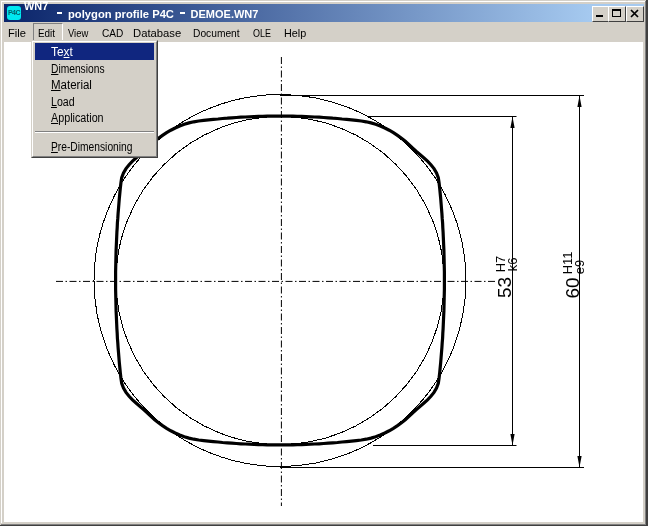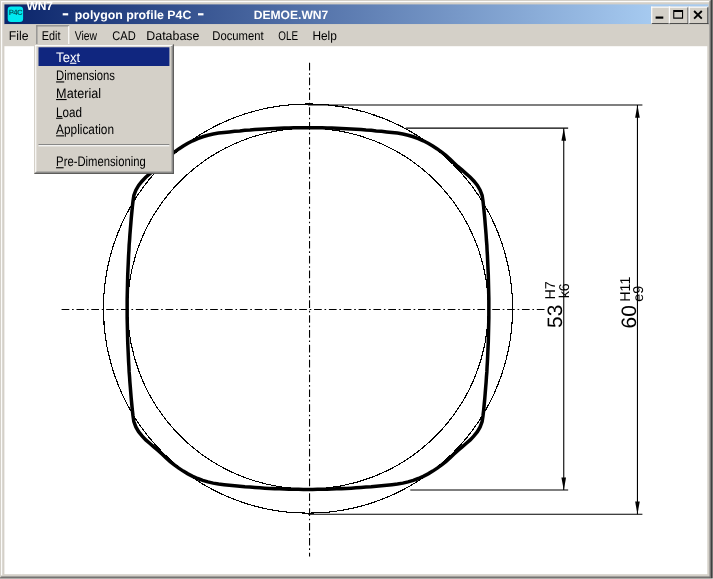--- a/index.html
+++ b/index.html
@@ -15,21 +15,21 @@
 <div class="abs" style="left:1px;top:524px;width:645px;height:1px;background:#808080;"></div>
 <div class="abs" style="left:0;top:525px;width:646px;height:1px;background:#404040;"></div>
 
 <div class="abs" style="left:4px;top:4px;width:640px;height:18px;background:linear-gradient(to right,#0A246A,#A6CAF0 92%);"></div>
 <div class="abs" style="left:7px;top:6px;width:14px;height:14px;background:#00E8F0;border-radius:3px;"></div>
 <div class="abs" style="left:7px;top:6px;width:14px;height:14px;color:#00606a;font-size:7px;font-weight:bold;text-align:center;line-height:14px;letter-spacing:-0.5px;">P4C</div>
 <span class="abs" style="left:23.7px;top:0;font-size:11px;font-weight:bold;color:#fff;white-space:pre;display:inline-block;transform:scaleX(0.9900);transform-origin:0 50%;">WN7</span>
 <div class="abs" style="left:56.5px;top:12.2px;width:5.2px;height:1.8px;background:#fff;"></div>
 <span class="abs" style="left:68.3px;top:8.0px;font-size:11px;font-weight:bold;color:#fff;white-space:pre;display:inline-block;transform:scaleX(1.0200);transform-origin:0 50%;">polygon profile P4C</span>
 <div class="abs" style="left:180.2px;top:12.2px;width:5.2px;height:1.8px;background:#fff;"></div>
-<span class="abs" style="left:190.6px;top:8.0px;font-size:11px;font-weight:bold;color:#fff;white-space:pre;display:inline-block;margin-left:40px;">DEMOE.WN7</span>
+<span class="abs" style="left:190.6px;top:8.0px;font-size:11px;font-weight:bold;color:#fff;white-space:pre;display:inline-block;">DEMOE.WN7</span>
 
 <div class="abs" style="left:592px;top:6px;width:16px;height:14px;background:#D4D0C8;border-top:1px solid #fff;border-left:1px solid #fff;border-right:1px solid #404040;border-bottom:1px solid #404040;">
   <div class="abs" style="left:3px;top:8px;width:7px;height:2px;background:#000;"></div>
 </div>
 <div class="abs" style="left:608px;top:6px;width:16px;height:14px;background:#D4D0C8;border-top:1px solid #fff;border-left:1px solid #fff;border-right:1px solid #404040;border-bottom:1px solid #404040;">
   <div class="abs" style="left:2.5px;top:1.5px;width:9px;height:8px;border:1px solid #000;border-top:2px solid #000;box-sizing:border-box;"></div>
 </div>
 <div class="abs" style="left:626px;top:6px;width:16px;height:14px;background:#D4D0C8;border-top:1px solid #fff;border-left:1px solid #fff;border-right:1px solid #404040;border-bottom:1px solid #404040;">
   <svg class="abs" style="left:3px;top:2px;" width="10" height="10" viewBox="0 0 10 10">
       <path d="M1,1 L8,8 M8,1 L1,8" stroke="#000" stroke-width="1.7"></path>

